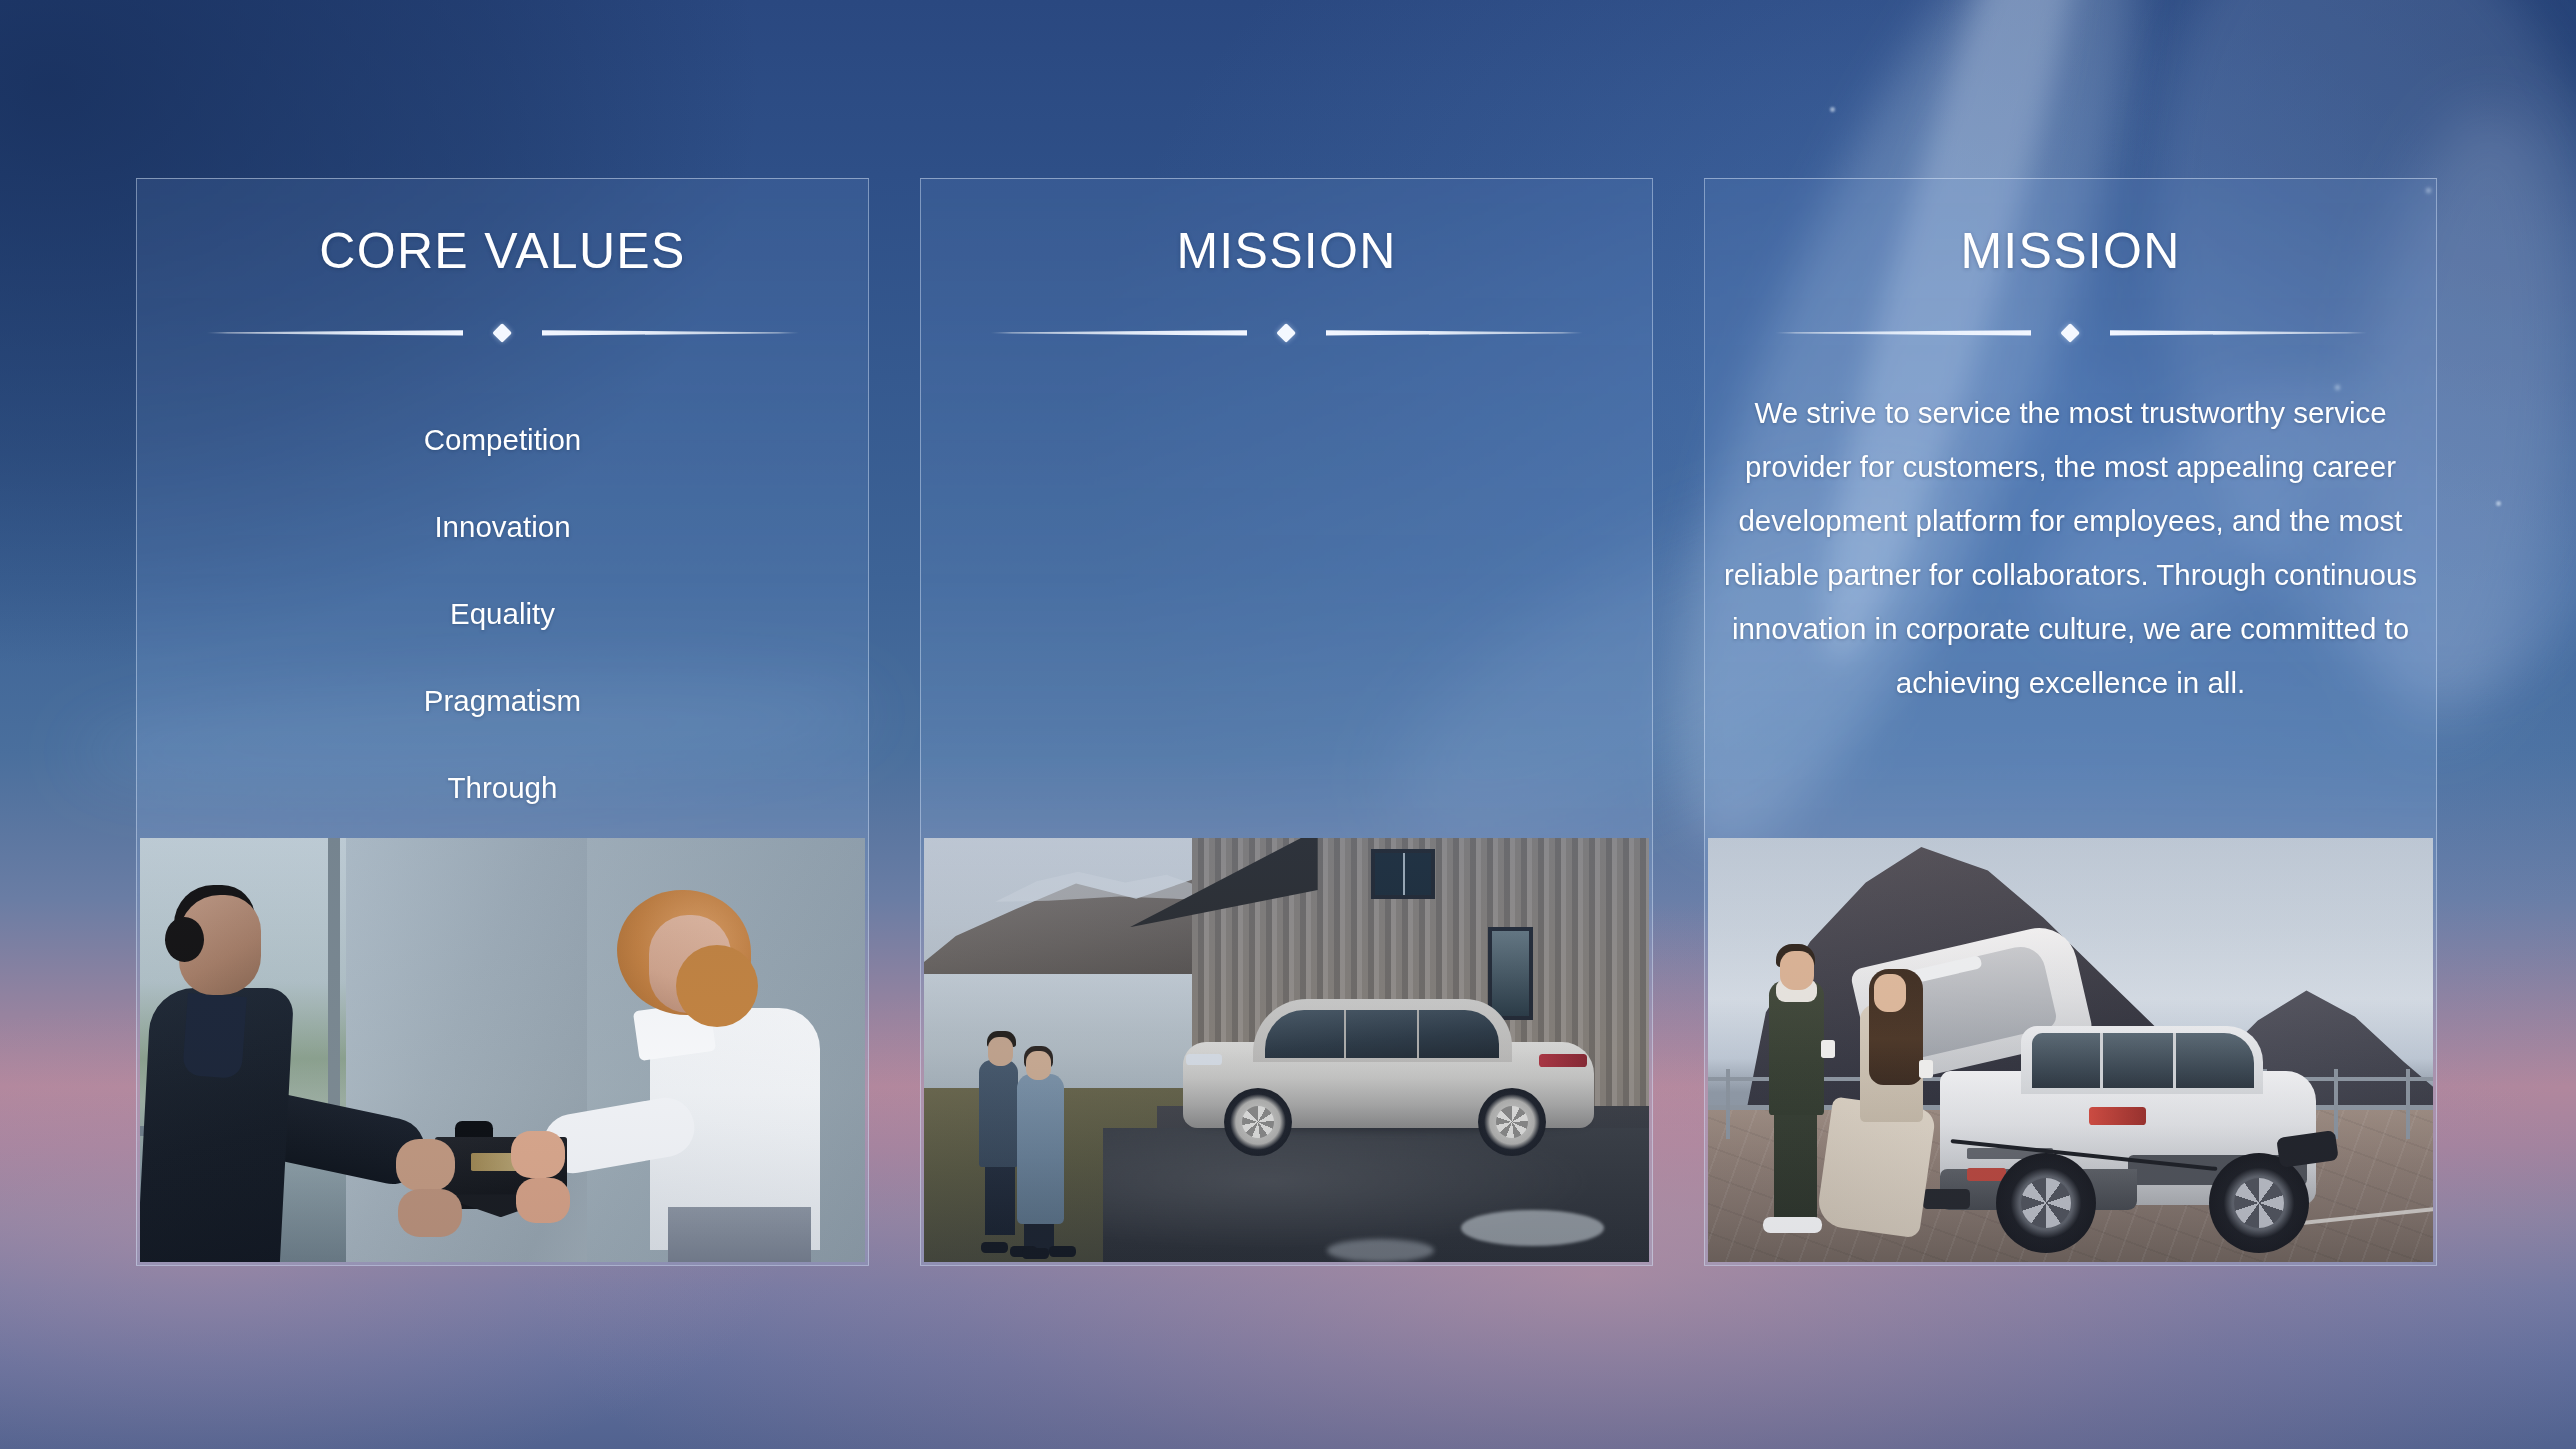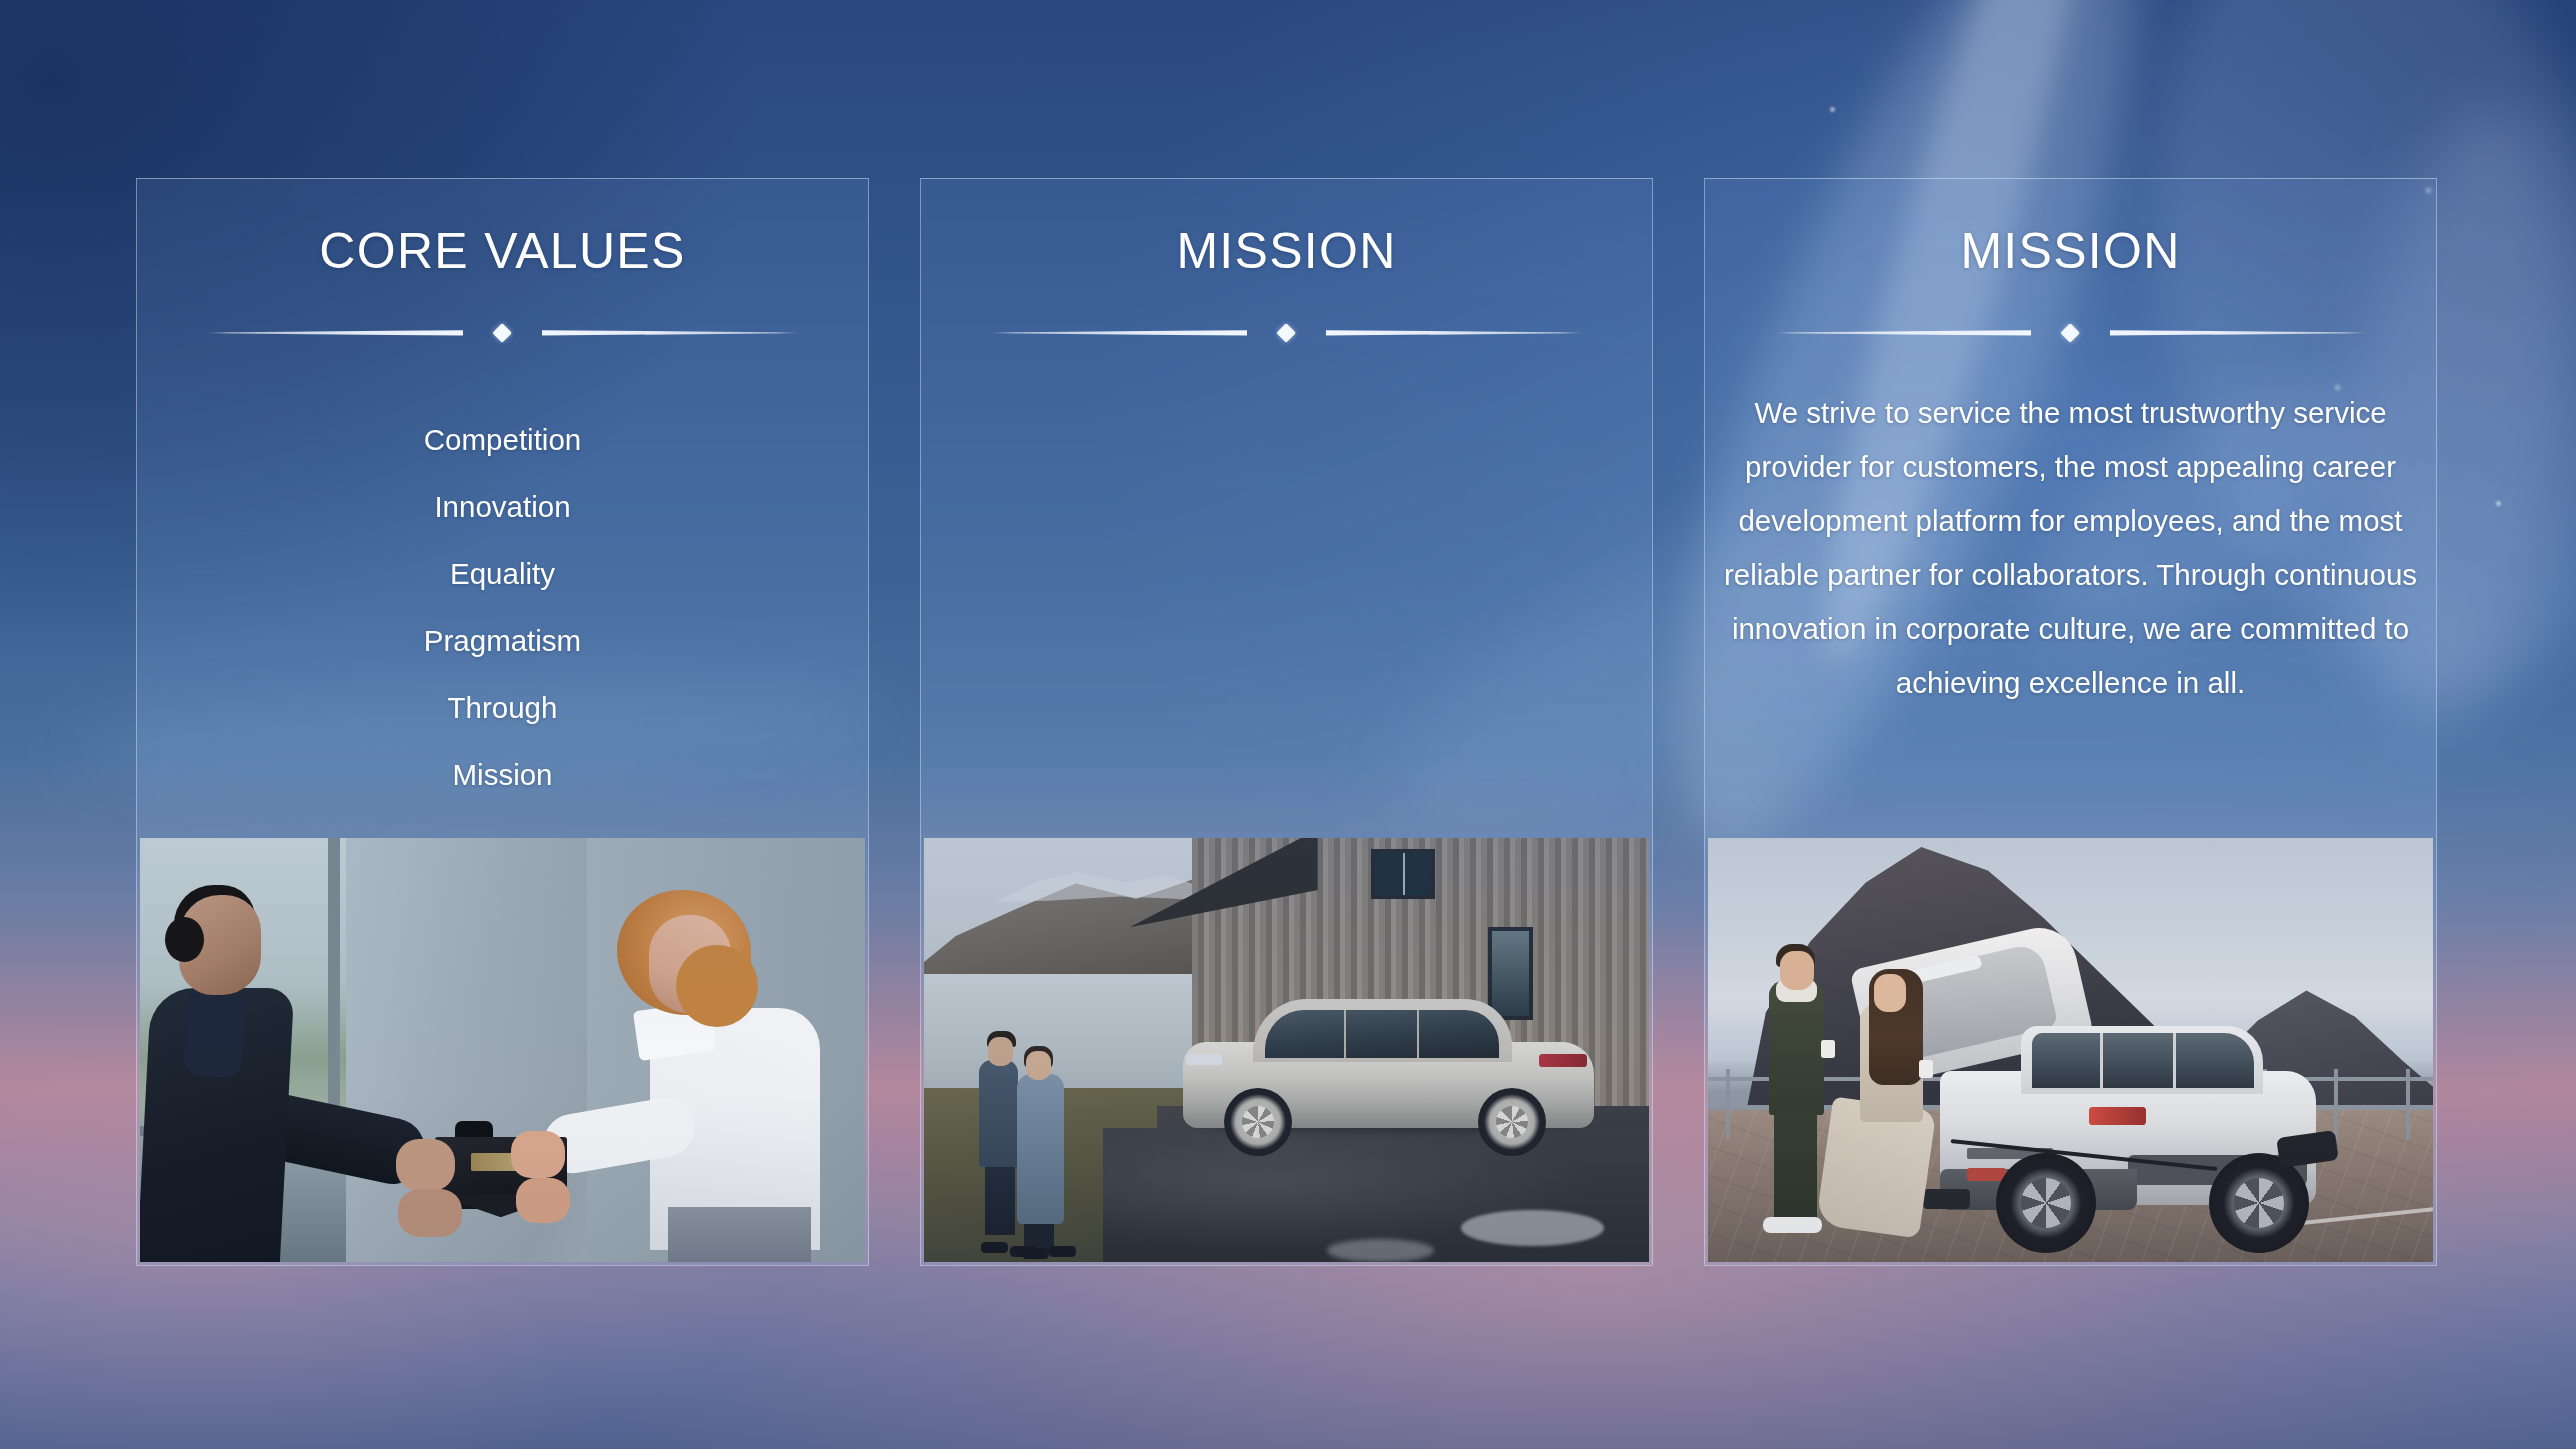--- a/index.html
+++ b/index.html
@@ -115,21 +115,21 @@
   .card-body{
     width:626px; text-align:center; color:#ffffff;
     font-size:29.5px; font-weight:400;
     text-shadow:0 0.9px 3.6px rgba(14,32,62,.30);
   }
   .body-mission{ margin-top:95px; line-height:60px; width:617px; }
   .body-vision { margin-top:43px;  line-height:54px; width:716px; }
 
   .values{
     margin-top:63px; width:100%;
-    display:flex; flex-direction:column; align-items:center;
+    display:flex; flex-direction:column; align-items:center;gap:20px;
   }
   .value-item{
     color:#ffffff; font-size:29.5px; font-weight:400; line-height:67px;
     text-shadow:0 0.9px 3.6px rgba(14,32,62,.30);
   }
 
   
   .photo{
     position:absolute; left:2.7px; right:2.7px; bottom:2.7px;
     height:424px; overflow:hidden;

